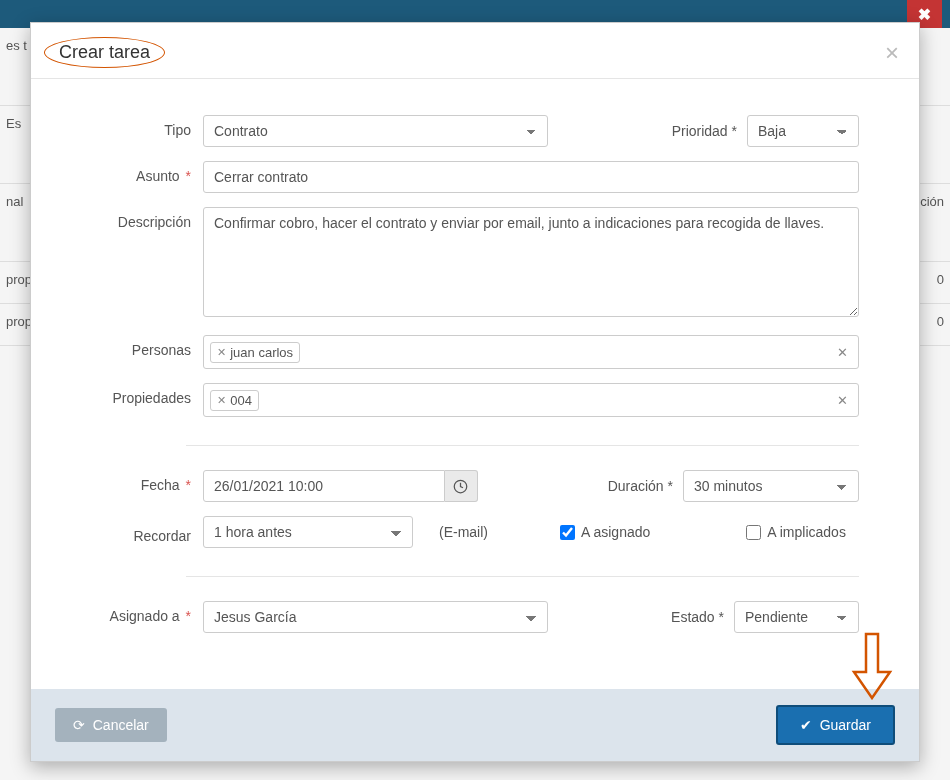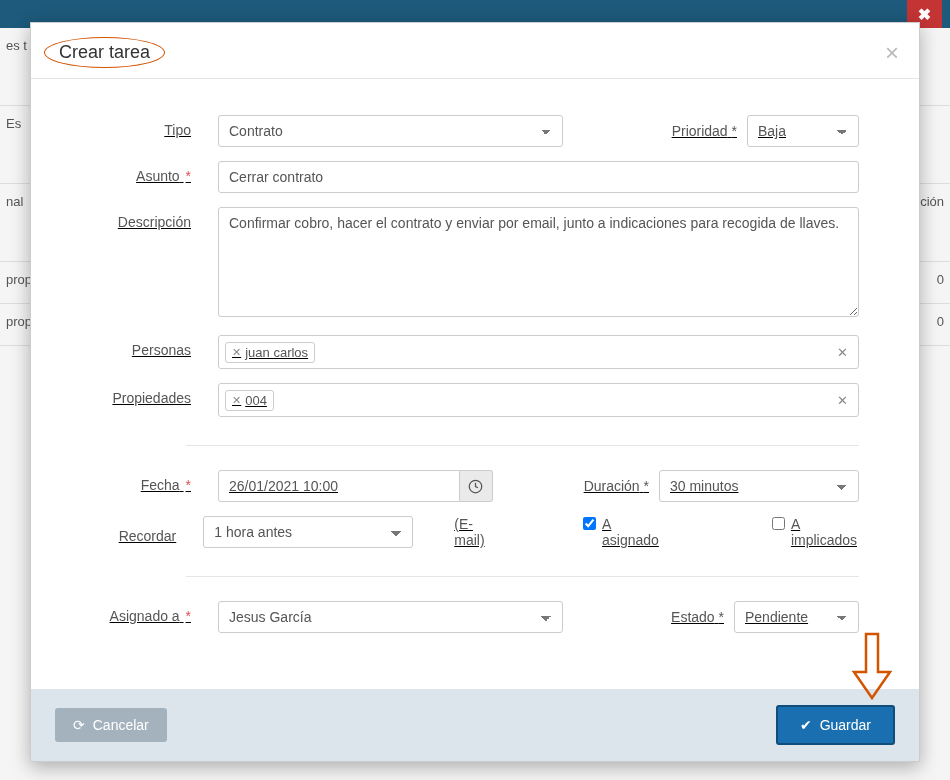--- a/index.html
+++ b/index.html
@@ -7,49 +7,49 @@
 .backdrop { position: absolute; top: 0; left: 0; right: 0; height: 28px; background: #1d5a7b; }
 .red-x { position: absolute; top: 0; right: 8px; width: 35px; height: 28px; background: #c43434; color: #fff; display: flex; align-items: center; justify-content: center; font-weight: bold; }
 .bg-rows { position: absolute; top: 28px; left: 0; right: 0; bottom: 0; background: #f5f5f5; }
 .bg-row { height: 42px; border-bottom: 1px solid #ddd; padding: 10px 6px; font-size: 13px; color: #555; }
 .bg-row.tall { height: 78px; }
 .modal { position: absolute; top: 22px; left: 30px; right: 30px; bottom: 18px; background: #fff; border: 1px solid #ccc; box-shadow: 0 5px 18px rgba(0,0,0,0.3); display: flex; flex-direction: column; }
 .modal-header { padding: 14px 20px 10px 13px; border-bottom: 1px solid #e5e5e5; display: flex; justify-content: space-between; align-items: center; }
 .modal-title { font-size: 18px; color: #333; font-weight: 400; border: 1.5px solid #d35400; border-radius: 50%; padding: 4px 14px; }
 .close-x { font-size: 24px; color: #bbb; cursor: pointer; font-weight: 300; }
 .modal-body { flex: 1; overflow-y: auto; padding: 36px 60px 20px 60px; }
-.form-row { display: flex; align-items: flex-start; margin-bottom: 14px; gap: 27px; text-decoration: underline; }
+.form-row { display: flex; align-items: flex-start; margin-bottom: 14px; gap: 12px; }
 .label-col { width: 100px; text-align: right; padding-top: 7px; font-size: 14px; color: #555; }
 .label-col .req { color: #d9534f; margin-left: 2px; }
 .field-col { flex: 1; }
 .split-group { display: flex; align-items: center; gap: 10px; justify-content: space-between; }
 .split-group .label-inline { font-size: 14px; color: #555; white-space: nowrap; }
 select, input[type=text], textarea { width: 100%; border: 1px solid #ccc; border-radius: 3px; padding: 7px 10px; font-size: 14px; color: #555; background: #fff; }
 select { appearance: none; background-image: linear-gradient(45deg, transparent 50%, #777 50%), linear-gradient(135deg, #777 50%, transparent 50%); background-position: calc(100% - 16px) 14px, calc(100% - 11px) 14px; background-size: 5px 5px; background-repeat: no-repeat; padding-right: 28px; }
 textarea { resize: both; height: 110px; }
 .tag-input { border: 1px solid #ccc; border-radius: 3px; padding: 4px 6px; display: flex; align-items: center; gap: 6px; min-height: 34px; position: relative; }
 .tag { border: 1px solid #ccc; border-radius: 3px; padding: 2px 6px; font-size: 13px; color: #555; background: #fff; display: inline-flex; align-items: center; gap: 4px; }
 .tag .x { font-size: 11px; color: #888; }
 .tag-clear { position: absolute; right: 10px; color: #888; font-size: 13px; cursor: pointer; }
 .date-group { display: flex; border-radius: 10px; }
 .date-group input { border-radius: 3px 0 0 3px; }
 .date-btn { width: 38px; border: 1px solid #ccc; border-left: none; background: #eaeaea; border-radius: 0 3px 3px 0; display: flex; align-items: center; justify-content: center; cursor: pointer; color: #555; }
 .email-hint { font-size: 14px; color: #555; margin-left: 14px; }
-.checkbox-group { display: flex; align-items: flex-start; gap: 6px; font-size: 14px; color: #555; }
+.checkbox-group { display: flex; align-items: flex-end; gap: 6px; font-size: 14px; color: #555; }
 .checkbox-group input { width: 15px; height: 15px; }
 hr.sep { border: none; border-top: 1px solid #e5e5e5; margin: 28px 0 24px 95px; }
 .modal-footer { background: #dce4ec; padding: 16px 24px; display: flex; justify-content: space-between; align-items: center; }
 .btn { border: none; padding: 9px 18px; border-radius: 3px; font-size: 14px; cursor: pointer; display: inline-flex; align-items: center; gap: 8px; }
 .btn-cancel { background: #a4b2bd; color: #fff; }
 .btn-save { background: #1a6fb0; color: #fff; border: 2px solid #0f4d7a; padding: 10px 22px; }
 .arrow-annot { position: absolute; right: 55px; top: 632px; width: 45px; height: 68px; }
 .arrow-annot svg { width: 100%; height: 100%; }
 .tipo-select { width: 345px; }
 .prio-select { width: 112px; }
-.dur-select { width: 200px; }
+.dur-select { width: 176px; }
 .estado-select { width: 125px; }
 .row-right { margin-left: auto; }
 </style>
 </head>
 <body>
 
 <div class="backdrop"></div>
 <div class="red-x">✖</div>
 <div class="bg-rows">
   <div class="bg-row tall">es t</div>

